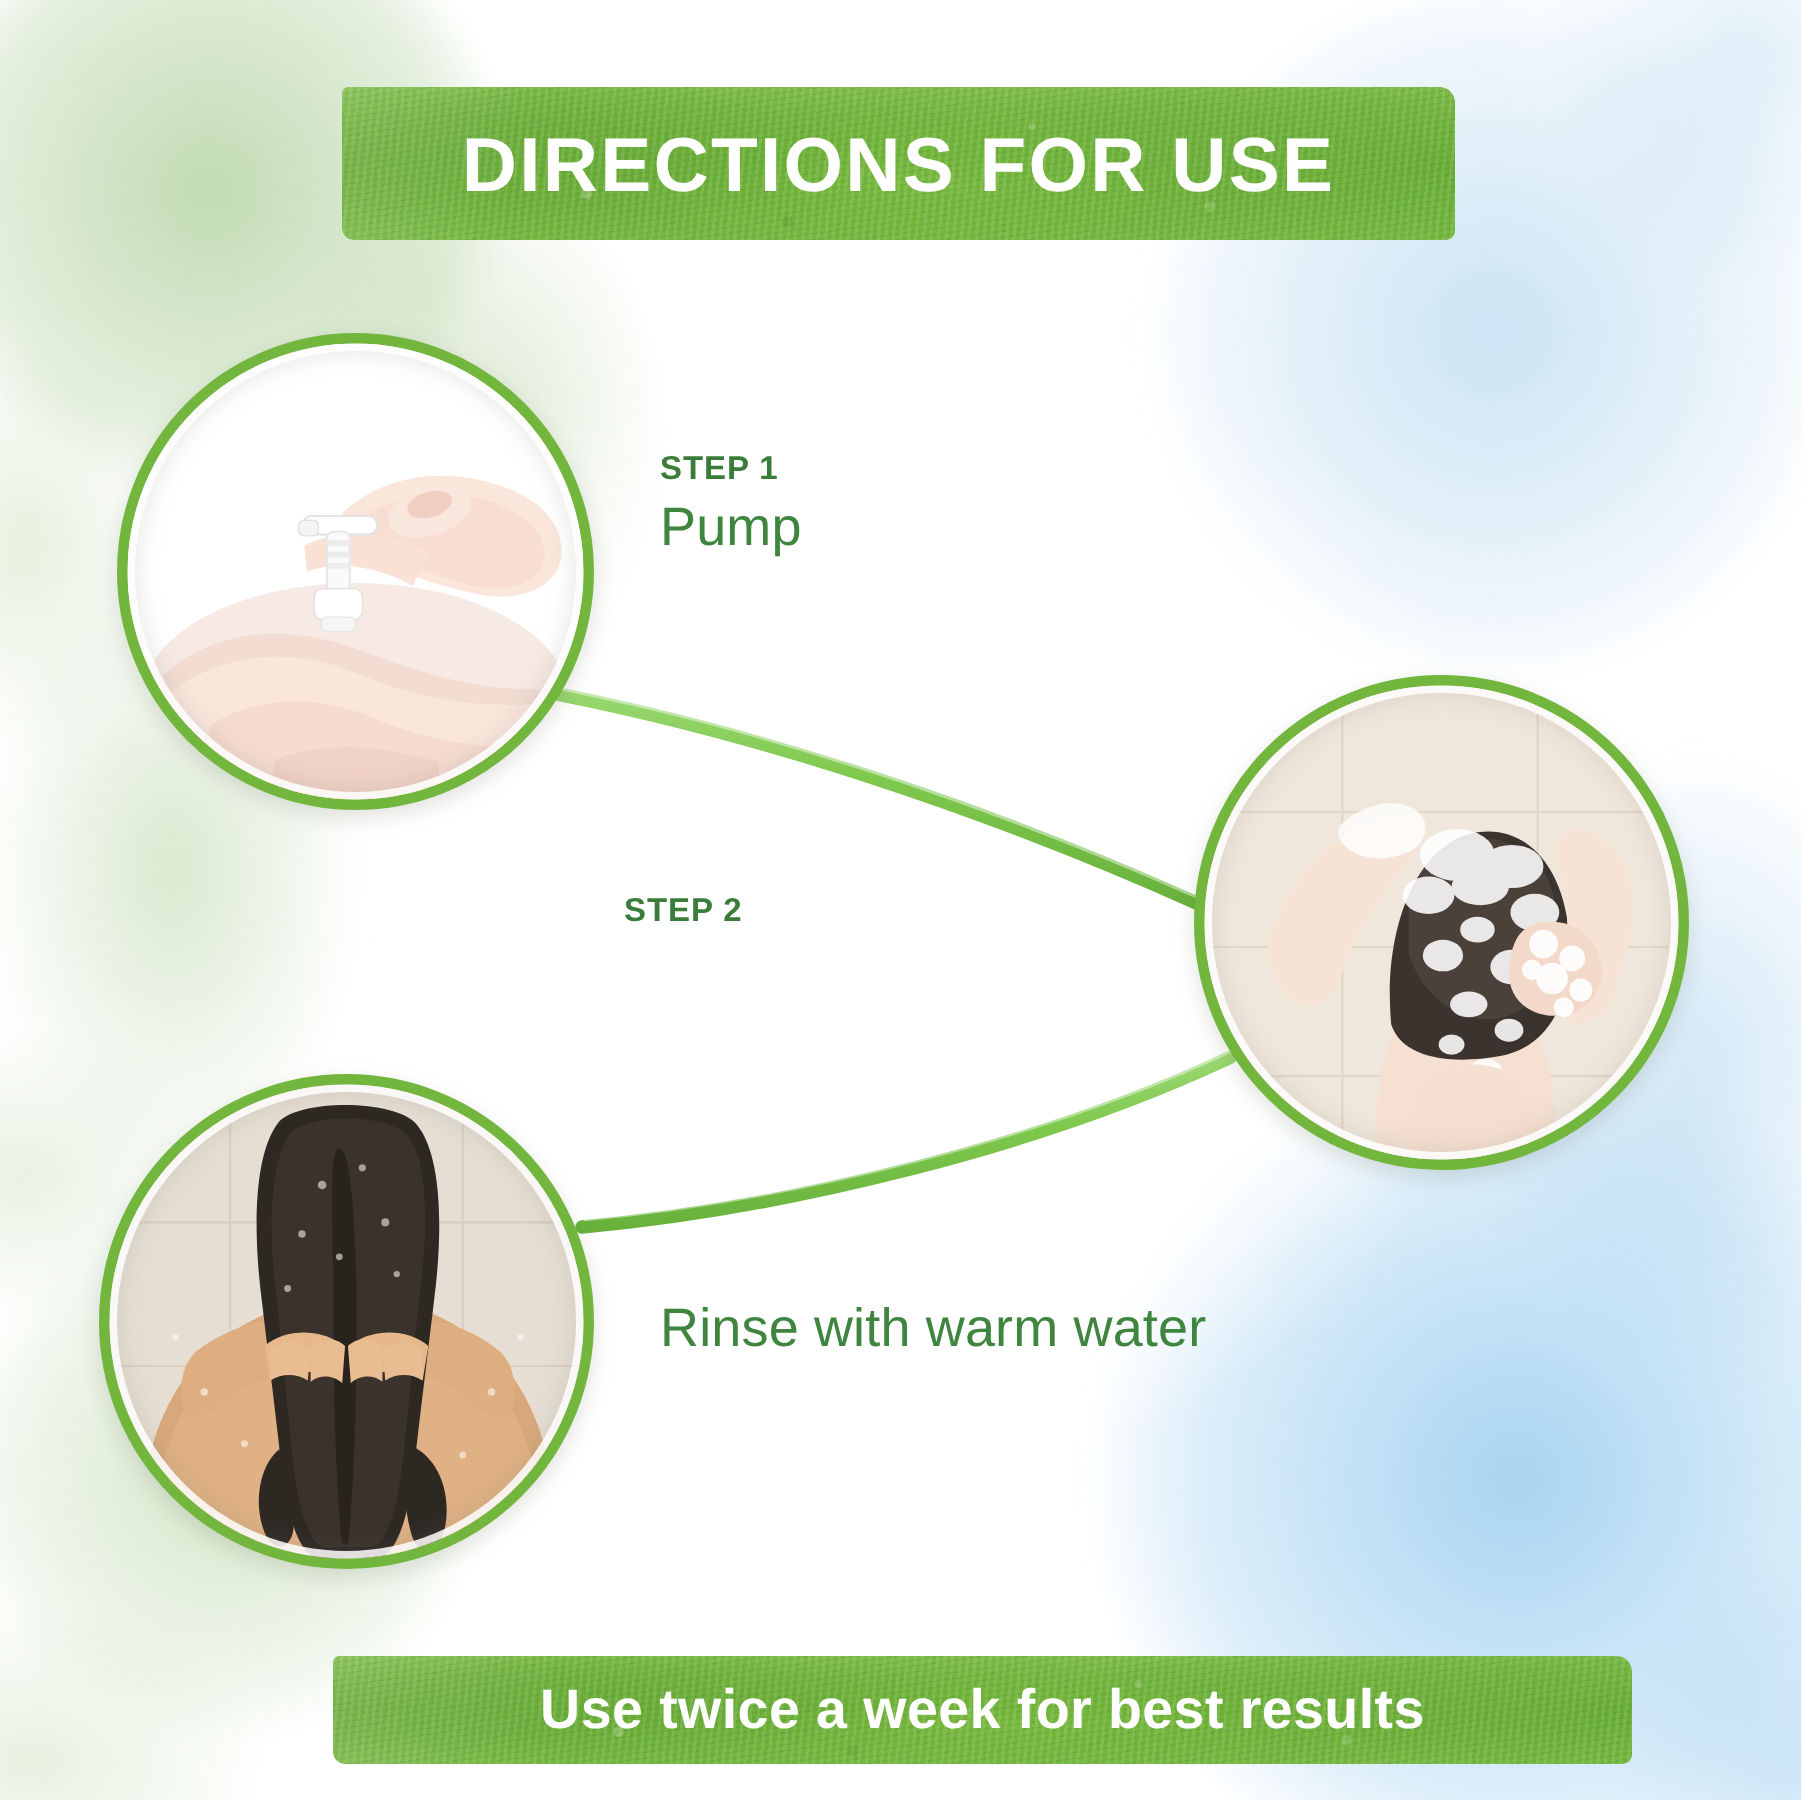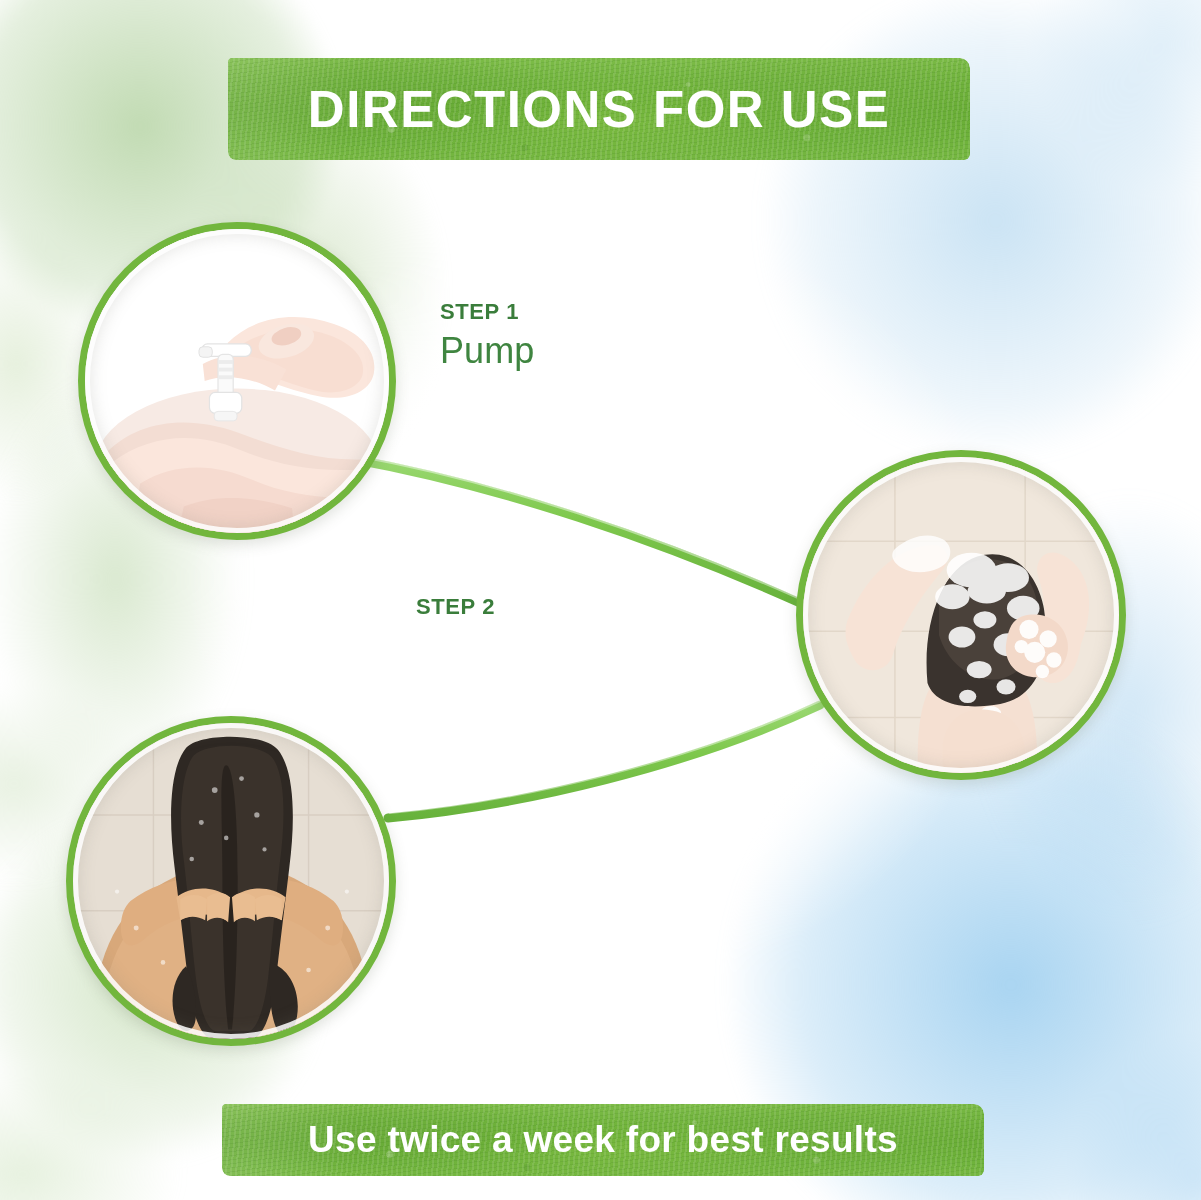--- a/index.html
+++ b/index.html
@@ -137,21 +137,21 @@
     width: 742px; height: 102px;
   }
   #title-banner .banner-text {
     font-size: 51px;
     font-weight: 700;
     letter-spacing: 1.5px;
   }
 
   #footer-banner {
     left: 222px; top: 1104px;
-    width: 762px; height: 72px;
+    width: 866px; height: 72px;
   }
   #footer-banner .banner-text {
     font-size: 37px;
     font-weight: 600;
     letter-spacing: 0.3px;
   }
 
   
   #connectors {
     position: absolute;
@@ -370,20 +370,21 @@
           <circle cx="246" cy="258" r="2.4"></circle>
           <circle cx="286" cy="176" r="2.2"></circle>
           <circle cx="46" cy="176" r="2.2"></circle>
         </g>
       </svg>
     </div>
     <div class="circle-ring-gloss"></div>
   </div>
 
   <div class="step-text" id="step-text-3">
+    <div class="step-desc">Rinse with warm water</div>
   </div>
 
   <div class="banner" id="footer-banner">
     <div class="banner-bg"></div>
     <div class="banner-text">Use twice a week for best results</div>
   </div>
 
 </div>
 
 </body></html>

